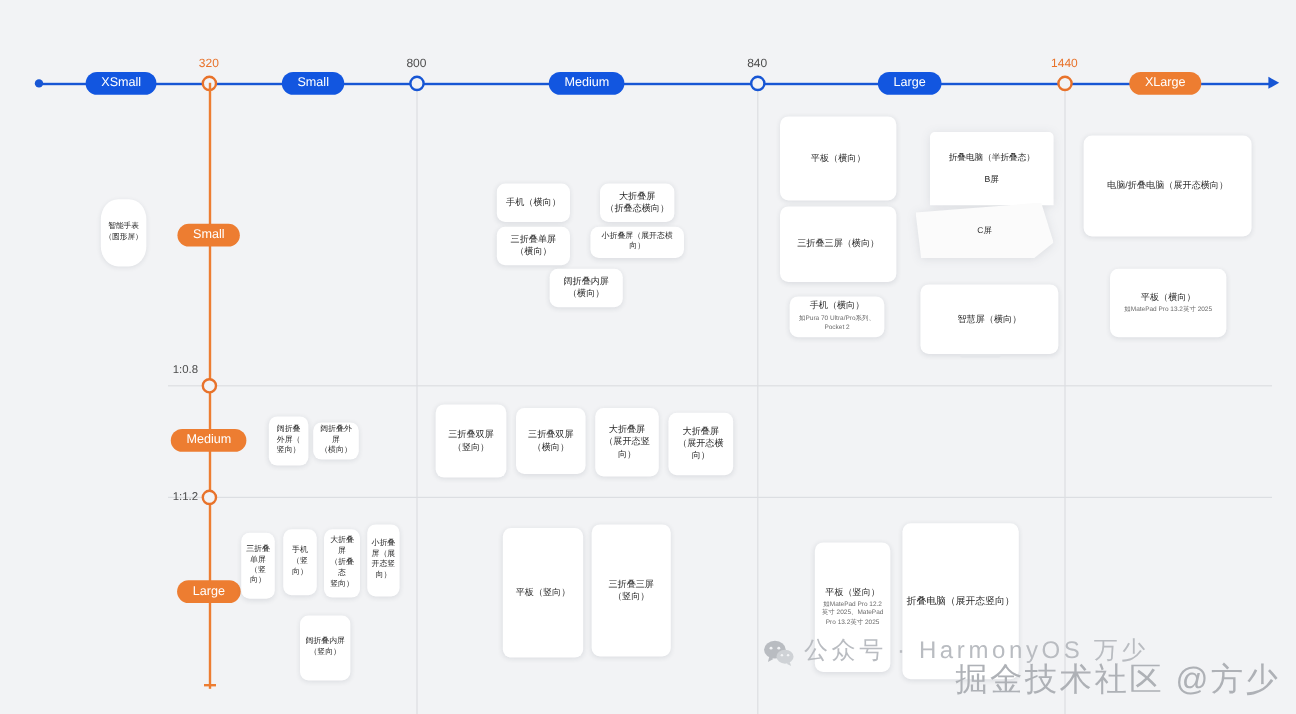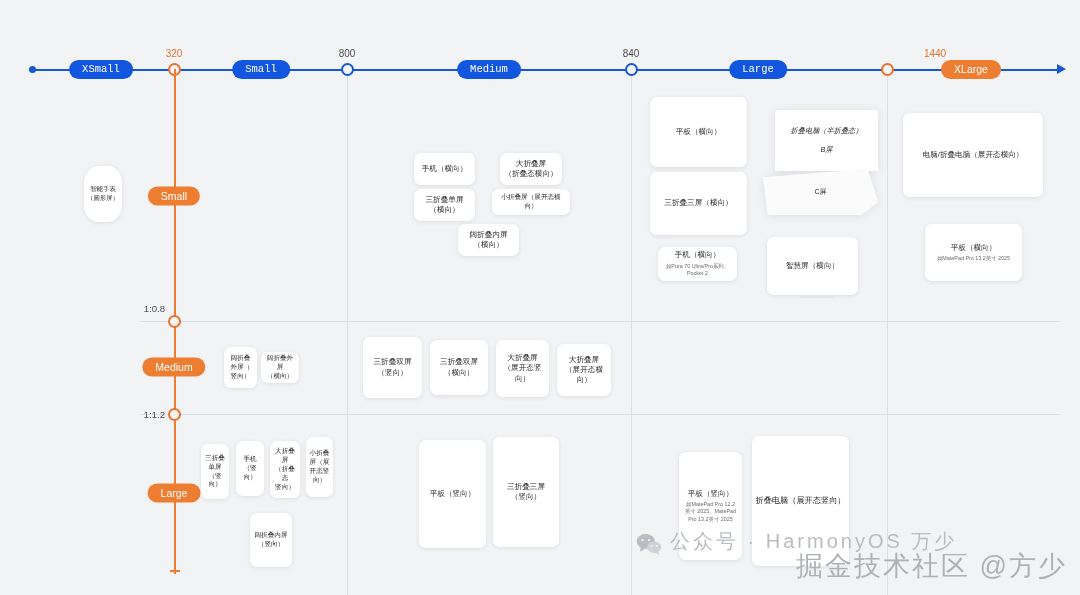--- a/index.html
+++ b/index.html
@@ -23,21 +23,21 @@
 
   .xtick{position:absolute;top:63px;width:13px;height:13px;border-radius:50%;
     background:#f2f3f5;box-sizing:border-box;}
   .xtick.blue{border:2px solid #1756d4;}
   .xtick.orange{border:2px solid #e8722a;}
   .xtick-label{position:absolute;top:48px;font-size:10px;color:#4d4d4d;white-space:nowrap;transform:translateX(-50%);}
   .xtick-label.orange{color:#e8722a;}
 
   .pill{position:absolute;height:19px;line-height:19px;padding:0 13px;border-radius:10px;
     font-size:10.5px;color:#fff;white-space:nowrap;text-align:center;transform:translateX(-50%);}
-  .pill.blue{background:#1256e0;font-family:Liberation Mono, monospace;}
+  .pill.blue{background:#1256e0;}
   .pill.orange{background:#ed7d31;}
   .xpill{top:60px;}
 
   
   .yaxis{position:absolute;left:174px;top:69px;width:2px;height:505px;background:#ed7d31;}
   .yaxis-end{position:absolute;left:170px;top:570px;width:10px;height:2px;background:#ed7d31;}
   .ytick{position:absolute;left:168px;width:13px;height:13px;border-radius:50%;
     background:#f2f3f5;border:2px solid #e8722a;box-sizing:border-box;}
   .ytick-label{position:absolute;font-size:9.5px;color:#4d4d4d;white-space:nowrap;
     transform:translateY(-50%);text-align:right;width:60px;right:auto;}
@@ -61,21 +61,21 @@
   .watch .t{font-size:6.4px;color:#2b2b2b;line-height:1.4;}
 
   
   .laptop{position:absolute;filter:drop-shadow(0 1px 4px rgba(30,40,60,.10));}
   .laptop .screen{position:absolute;left:12px;top:0;right:0;height:58%;background:#fff;
     border-radius:4px 4px 0 0;display:flex;flex-direction:column;align-items:center;
     justify-content:center;gap:9px;}
   .laptop .base{position:absolute;left:0;bottom:0;width:100%;height:44%;background:#fbfbfb;
     clip-path:polygon(0 18%,91% 0,100% 72%,86% 100%,4% 100%);
     display:flex;align-items:center;justify-content:center;}
-  .laptop .lt{font-size:7.2px;color:#2b2b2b;font-style:italic;}
+  .laptop .lt{font-size:7.2px;color:#2b2b2b;}
   .laptop .lb{font-size:7px;color:#2b2b2b;}
 
   
   .tvstand{position:absolute;height:3px;background:#e4e6e9;border-radius:2px;}
 
   
   .wm{position:absolute;color:#b9bcc1;white-space:nowrap;pointer-events:none;}
   .wm1{left:670px;top:528px;font-size:20px;letter-spacing:3px;}
   .wm2{left:760px;top:548px;font-size:27px;letter-spacing:2px;color:#aeb1b6;margin-left:36px;}
   .wechat{position:absolute;left:636px;top:533px;width:26px;height:22px;}
@@ -96,21 +96,21 @@
   <div class="xaxis-startdot"></div>
   <div class="xaxis-arrow"></div>
 
   <div class="xtick orange" style="left:168px"></div>
   <div class="xtick-label orange" style="left:174px">320</div>
   <div class="xtick blue" style="left:341px"></div>
   <div class="xtick-label" style="left:347px">800</div>
   <div class="xtick blue" style="left:625px"></div>
   <div class="xtick-label" style="left:631px">840</div>
   <div class="xtick orange" style="left:881px"></div>
-  <div class="xtick-label orange" style="left:935px">1440</div>
+  <div class="xtick-label orange" style="left:887px">1440</div>
 
   <div class="pill blue xpill" style="left:101px">XSmall</div>
   <div class="pill blue xpill" style="left:261px">Small</div>
   <div class="pill blue xpill" style="left:489px">Medium</div>
   <div class="pill blue xpill" style="left:758px">Large</div>
   <div class="pill orange xpill" style="left:971px">XLarge</div>
 
   <div class="yaxis"></div>
   <div class="yaxis-end"></div>
 
@@ -157,21 +157,21 @@
   <div class="laptop" style="left:763px;top:110px;width:115px;height:105px">
     <div class="screen">
       <div class="lt">折叠电脑（半折叠态）</div>
       <div class="lt">B屏</div>
     </div>
     <div class="base">
       <div class="lb">C屏</div>
     </div>
   </div>
 
-  <div class="card" style="left:767px;top:237px;width:91px;height:58px">
+  <div class="card" style="left:767px;top:237px;width:115px;height:58px">
     <div class="t">智慧屏（横向）</div>
   </div>
   <div class="tvstand" style="left:800px;top:295px;width:34px"></div>
 
   <div class="card" style="left:903px;top:113px;width:140px;height:84px">
     <div class="t">电脑/折叠电脑（展开态横向）</div>
   </div>
   <div class="card" style="left:925px;top:224px;width:97px;height:57px">
     <div class="t">平板（横向）</div>
     <div class="s">如MatePad Pro 13.2英寸 2025</div>

